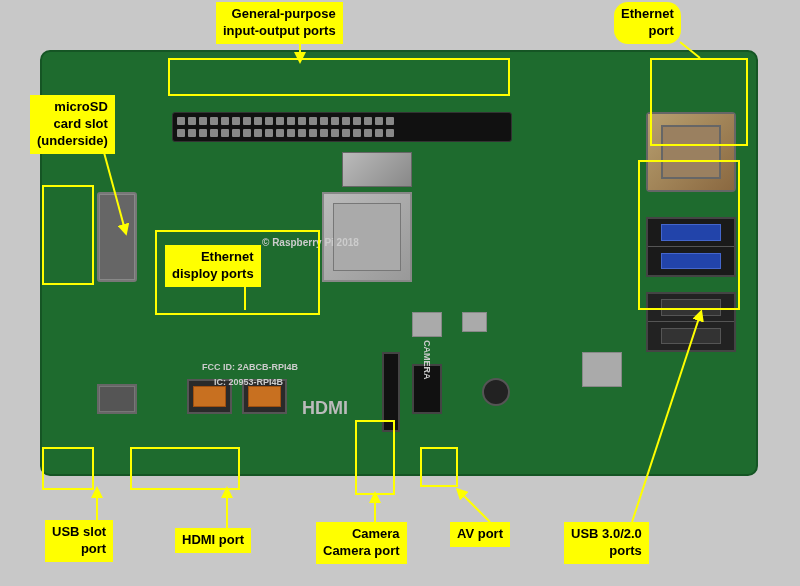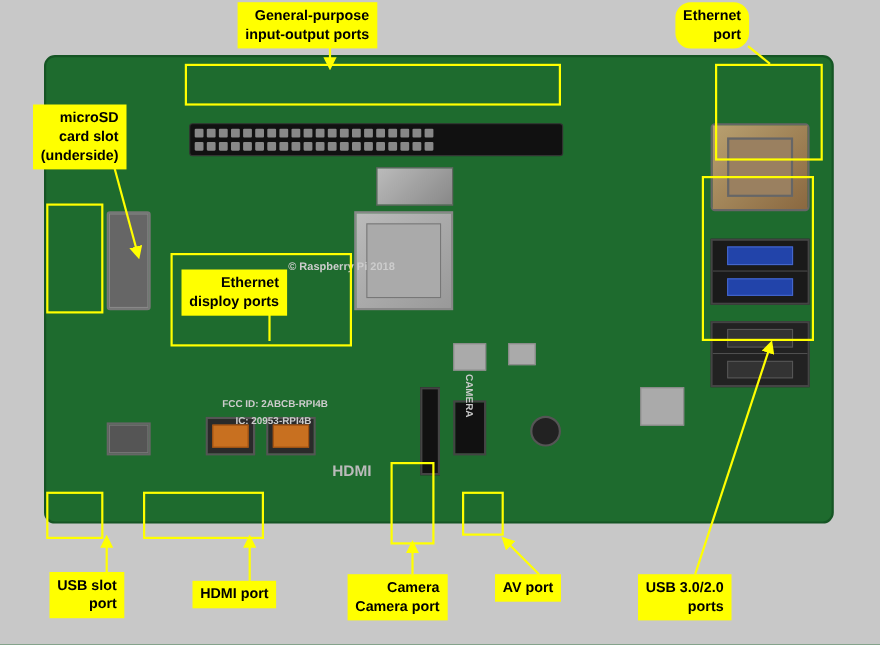--- a/index.html
+++ b/index.html
@@ -312,21 +312,21 @@
 
   <div class="board-text" style="top:185px;left:220px;">
     <span>© Raspberry Pi 2018</span>
   </div>
   <div class="board-text" style="top:310px;left:160px;font-size:9px;">
     <span>FCC ID: 2ABCB-RPI4B</span>
   </div>
   <div class="board-text" style="top:325px;left:160px;font-size:9px;margin-left:12px;">
     <span>IC: 20953-RPI4B</span>
   </div>
-  <div class="board-text" style="bottom:38px;left:260px;font-size:14px;color:#bbb;">HDMI</div>
+  <div class="board-text" style="bottom:55px;left:260px;font-size:18px;color:#bbb;">HDMI</div>
   <div class="board-text" style="bottom:95px;left:380px;font-size:9px;writing-mode:vertical-rl;color:#ccc;">CAMERA</div>
 
   <div style="position:absolute;top:260px;left:370px;width:30px;height:25px;background:#aaa;border:1px solid #888;"></div>
   <div style="position:absolute;top:260px;left:420px;width:25px;height:20px;background:#aaa;border:1px solid #888;"></div>
   <div style="position:absolute;top:300px;left:540px;width:40px;height:35px;background:#aaa;border:1px solid #888;"></div>
 
   <div style="position:absolute;top:300px;left:340px;width:18px;height:80px;background:#111;border:2px solid #444;"></div>
 </div>
 
 <div class="highlight-box" style="top:58px;left:168px;width:342px;height:38px;"></div>
@@ -397,16 +397,16 @@
 
 <div class="annotation" style="top:522px;left:316px;">
   <span>Camera</span><br>
   <span>Camera port</span>
 </div>
 
 <div class="annotation" style="top:522px;left:450px;">
   <span>AV port</span>
 </div>
 
-<div class="annotation" style="top:522px;left:580px;">
+<div class="annotation" style="top:522px;left:564px;">
   <span>USB 3.0/2.0</span><br>
   <span>ports</span>
 </div>
 
 </body></html>

